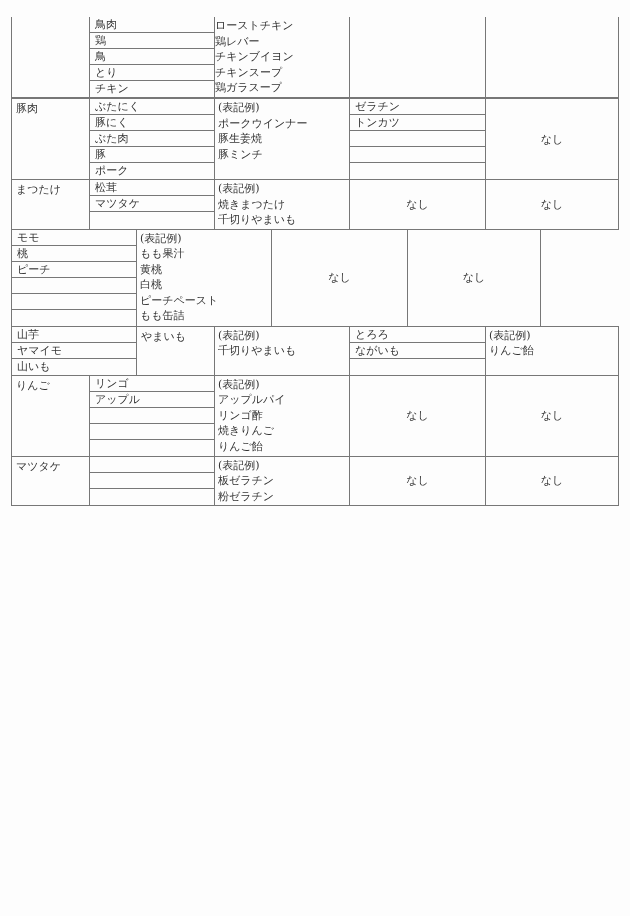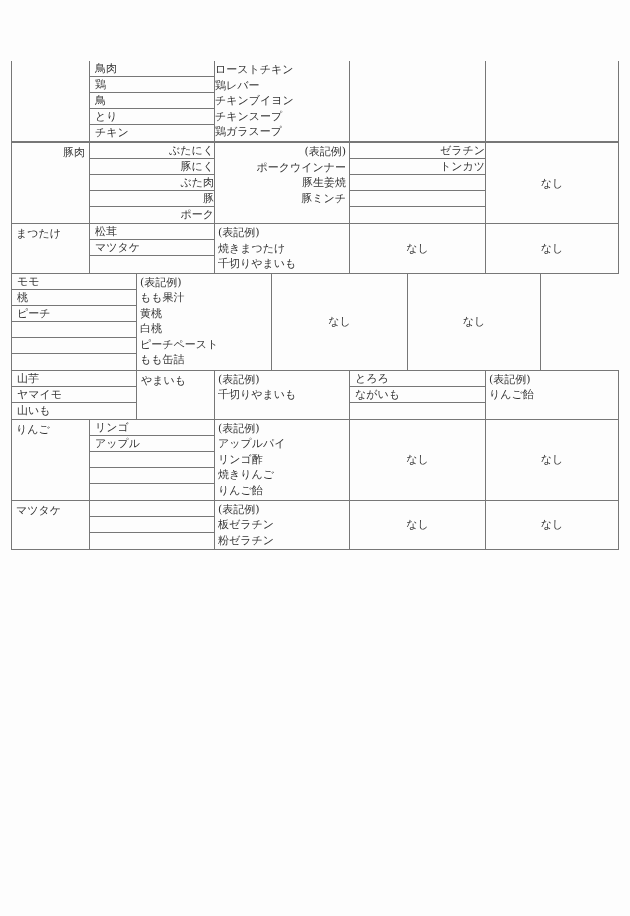--- a/index.html
+++ b/index.html
@@ -1,20 +1,20 @@
 <!DOCTYPE html>
 <html><head>
 <meta charset="utf-8">
 <style>
   html, body { margin:0; padding:0; background:#fdfdfd; }
   body { width:630px; height:916px; position:relative; overflow:hidden;
          font-family:"DejaVu Serif","Liberation Serif",serif; color:#333; }
   .tbl { position:absolute; left:11px; top:17px; width:608px; }
   .grp { position:relative; display:flex; border-bottom:1px solid #777; }
-  .grp.first .c { border-top:none;margin-top:44px; }
+  .grp.first .c { border-top:none; }
   .c { box-sizing:border-box; border-left:1px solid #777; position:relative; }
   .c.last { border-right:1px solid #777; }
   .c1 { width:78px; padding:2px 4px; font-size:11px; }
   .c2 { width:125px; }
   .c3 { width:135px; padding:1px 3px; font-size:11px; line-height:15.5px; }
   .c4 { width:136px; }
   .c5 { width:134px; }
   .sub { height:16px; box-sizing:border-box; border-bottom:1px solid #777;
          font-size:11px; line-height:15px; padding-left:5px; }
   .sub:last-child { border-bottom:none; }
@@ -39,21 +39,21 @@
       <div class="line">ローストチキン</div>
       <div class="line">鶏レバー</div>
       <div class="line">チキンブイヨン</div>
       <div class="line">チキンスープ</div>
       <div class="line">鶏ガラスープ</div>
     </div>
     <div class="c c4"></div>
     <div class="c c5 last"></div>
   </div>
 
-  <div class="grp" style="border-top:1px solid #777;text-align:right;">
+  <div class="grp" style="border-top:1px solid #777;">
     <div class="c c1">豚肉</div>
     <div class="c c2">
       <div class="sub">ぶたにく</div>
       <div class="sub">豚にく</div>
       <div class="sub">ぶた肉</div>
       <div class="sub">豚</div>
       <div class="sub">ポーク</div>
     </div>
     <div class="c c3">
       <div class="line">(表記例)</div>

